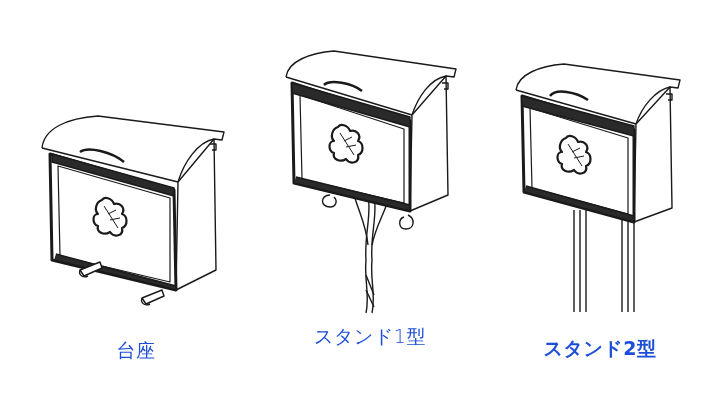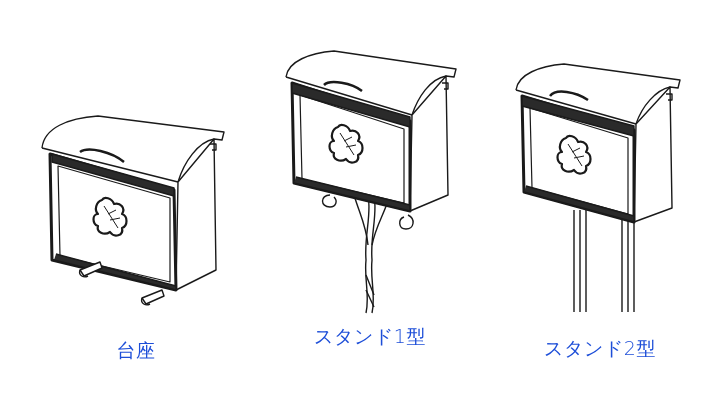--- a/index.html
+++ b/index.html
@@ -91,13 +91,13 @@
       <path d="M40,36 C46,28 66,32 78,40" stroke-width="2.5"></path>
 
       <path d="M56,78 C50,80 48,88 52,92 C46,92 46,102 52,104 C50,110 58,114 64,110 C68,116 78,114 76,106 C82,104 82,94 76,92 C80,86 74,80 68,82 C66,76 58,74 56,78 Z" stroke-width="2.2"></path>
       <path d="M58,84 L72,106 M62,92 L70,88 M64,98 L74,96" stroke-width="1"></path>
     </g>
   </svg>
 </div>
 
 <div class="caption" style="left:96px; top:338px; width:80px;">台座</div>
 <div class="caption" style="left:300px; top:324px; width:140px;">スタンド1型</div>
-<div class="caption" style="left:530px; top:336px; width:140px;">スタンド2型</div>
+<div class="caption" style="left:530px; top:336px; width:140px;font-weight:bold;">スタンド2型</div>
 
 </body></html>

